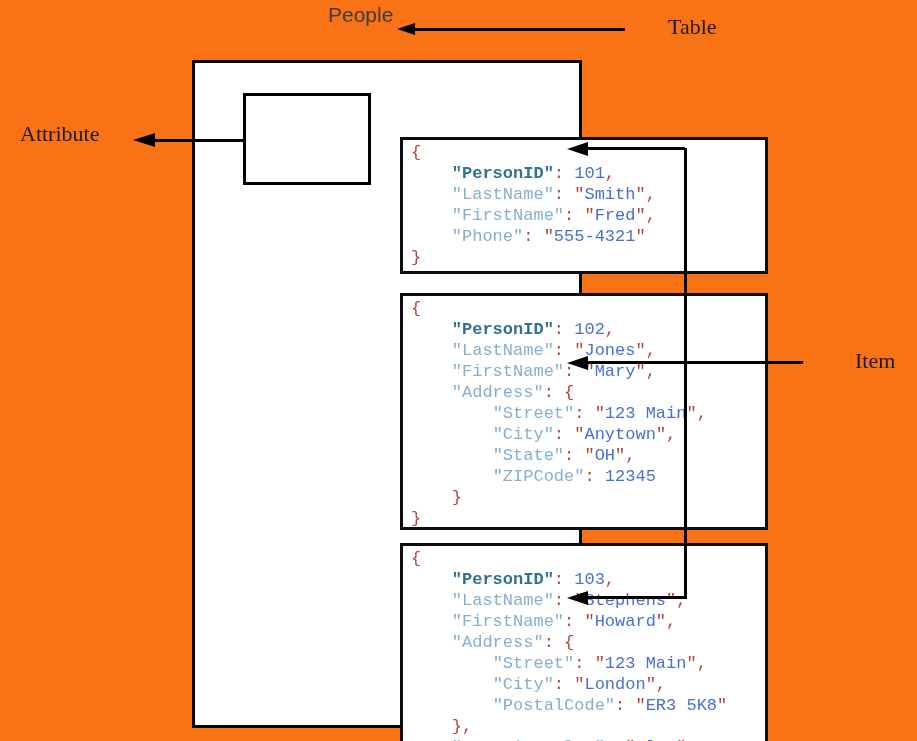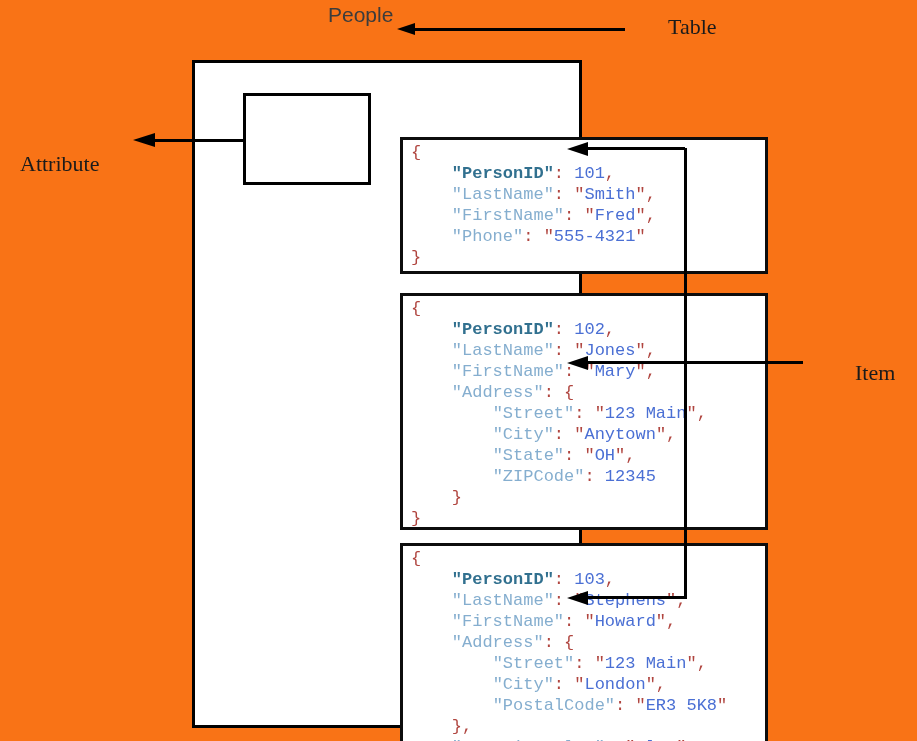--- a/index.html
+++ b/index.html
@@ -5,22 +5,22 @@
   html,body{margin:0;padding:0;background:#fff;}
   .canvas{position:relative;width:917px;height:741px;background:#f97316;overflow:hidden;
           font-family:"Liberation Sans",sans-serif;}
 
   
   .people-title{position:absolute;left:328px;top:3px;font-size:21px;color:#3c3c3c;
                 font-family:"Liberation Sans",sans-serif;white-space:nowrap;}
   .serif-label{position:absolute;font-family:"Liberation Serif",serif;font-size:22px;
                color:#1b1b1b;white-space:nowrap;}
   .table-label{left:668px;top:14px;}
-  .attr-label{left:20px;top:121px;margin-top:30px;}
-  .item-label{left:855px;top:360px;}
+  .attr-label{left:20px;top:121px;}
+  .item-label{left:855px;top:348px;}
 
   
   .outer-box{position:absolute;left:192px;top:60px;width:390px;height:668px;
              border:3px solid #000;background:#fff;box-sizing:border-box;}
   .item-box{position:absolute;left:205px;width:368px;border:3px solid #0d0d0d;
             background:#fff;box-sizing:border-box;z-index:2;}
   .item-box-1{top:74px;height:137px;}
   .item-box-2{top:230px;height:237px;}
   .item-box-3{top:480px;height:238px;}
 

